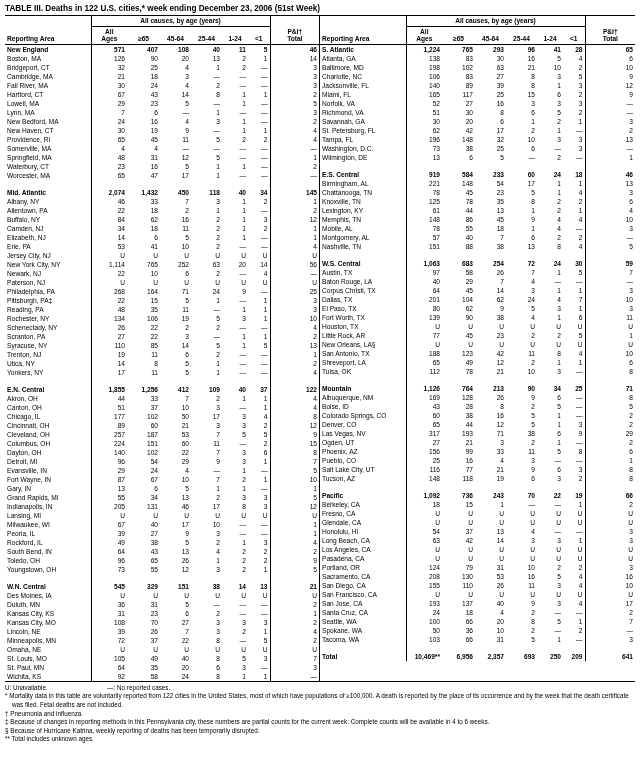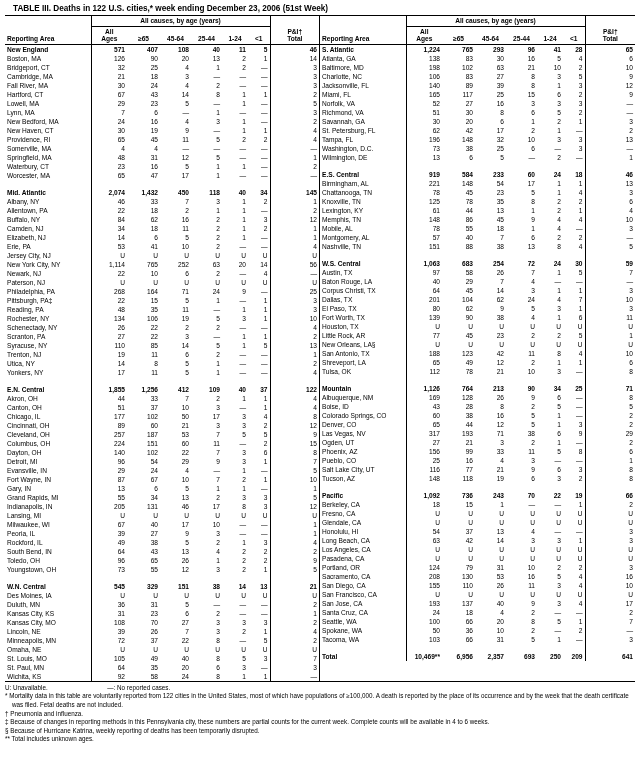--- a/index.html
+++ b/index.html
@@ -1,21 +1,21 @@
 <!DOCTYPE html>
 <html><head>
 <meta charset="utf-8">
 <style>
   html, body { margin: 0; padding: 0; background: #ffffff; }
   .page {
     width: 640px; height: 767px; box-sizing: border-box;
     padding: 4px 5px 2px 5px; overflow: hidden;
     font-family: "Liberation Sans", sans-serif; color: #000;
   }
-  .title { font-size: 8.2px; font-weight: bold; margin: 0 0 2px 8px; }
+  .title { font-size: 8.2px; font-weight: bold; margin: 0 0 2px 0; }
   .tables { display: flex; border-top: 1.5px solid #000; border-bottom: 1px solid #000; }
   .half { width: 50%; box-sizing: border-box; }
   .half.left { border-right: 1px solid #000; }
   table { width: 100%; border-collapse: collapse; table-layout: fixed; font-size: 6.6px; }
   col.c-area { width: 86px; }
   col.c-all  { width: 36px; }
   col.c-65   { width: 33px; }
   col.c-4564 { width: 31px; }
   col.c-2544 { width: 31px; }
   col.c-124  { width: 26px; }

